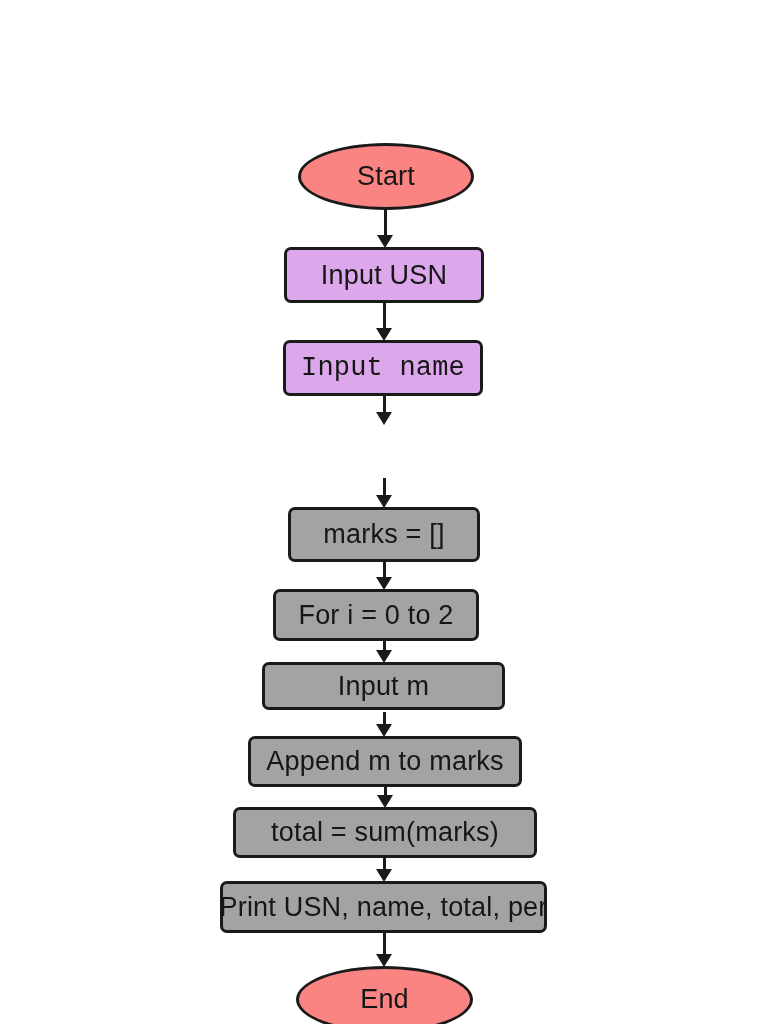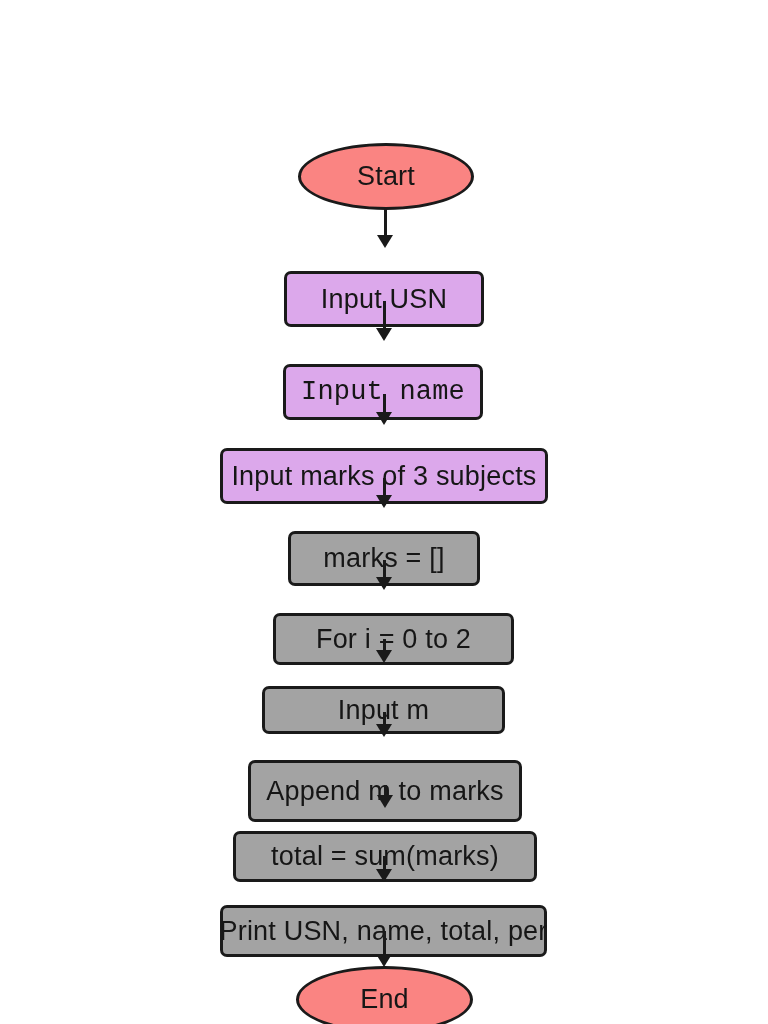--- a/index.html
+++ b/index.html
@@ -27,21 +27,21 @@
     display: flex;
     align-items: center;
     justify-content: center;
     border: 3px solid #1a1a1a;
     color: #161616;
     font-size: 27px;
     letter-spacing: 0.2px;
     white-space: nowrap;
     line-height: 1;
   }
-  .node.shape-rect    { border-radius: 7px; margin-top: 24px; }
+  .node.shape-rect    { border-radius: 7px; }
   .node.shape-ellipse { border-radius: 50%; }
   .role-terminal { background: #fa8482; }
   .role-io       { background: #dca8eb; }
   .role-process  { background: #a3a3a3; }
   .edge-line {
     position: absolute;
     width: 3px;
     background: #1a1a1a;
   }
   .edge-head {
@@ -59,33 +59,30 @@
 <div class="stage">
     <div class="node shape-ellipse role-terminal" style="left: 298px; top: 143px; width: 176px; height: 67px;">
       <span>Start</span>
     </div>
     <div class="node shape-rect role-io" style="left: 284px; top: 247px; width: 200px; height: 56px;">
       <span>Input USN</span>
     </div>
     <div class="node shape-rect role-io" style="left: 283px; top: 340px; width: 200px; height: 56px; font-family: Liberation Mono, monospace;">
       <span>Input name</span>
     </div>
-    <div class="node shape-rect role-io" style="left: 220px; top: 424px; width: 328px; height: 56px;">
-      <span>Input marks of 3 subjects</span>
-    </div>
     <div class="node shape-rect role-process" style="left: 288px; top: 507px; width: 192px; height: 55px;">
       <span>marks = []</span>
     </div>
-    <div class="node shape-rect role-process" style="left: 273px; top: 589px; width: 241px; height: 52px;">
+    <div class="node shape-rect role-process" style="left: 273px; top: 589px; width: 206px; height: 52px;">
       <span>For i = 0 to 2</span>
     </div>
     <div class="node shape-rect role-process" style="left: 262px; top: 662px; width: 243px; height: 48px;">
       <span>Input m</span>
     </div>
-    <div class="node shape-rect role-process" style="left: 248px; top: 736px; width: 274px; height: 62px; justify-content: center;">
+    <div class="node shape-rect role-process" style="left: 248px; top: 736px; width: 274px; height: 51px; justify-content: center;">
       <span>Append m to marks</span>
     </div>
     <div class="node shape-rect role-process" style="left: 233px; top: 807px; width: 304px; height: 51px;">
       <span>total = sum(marks)</span>
     </div>
     <div class="node shape-rect role-process" style="left: 220px; top: 881px; width: 327px; height: 52px;">
       <span>Print USN, name, total, per</span>
     </div>
     <div class="node shape-ellipse role-terminal" style="left: 296px; top: 966px; width: 177px; height: 67px;">
       <span>End</span>

